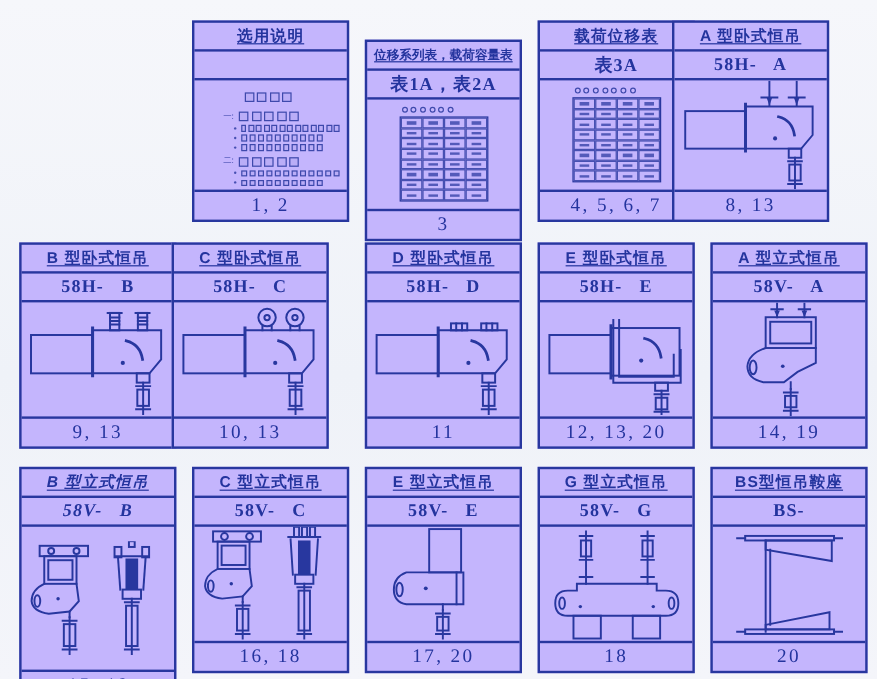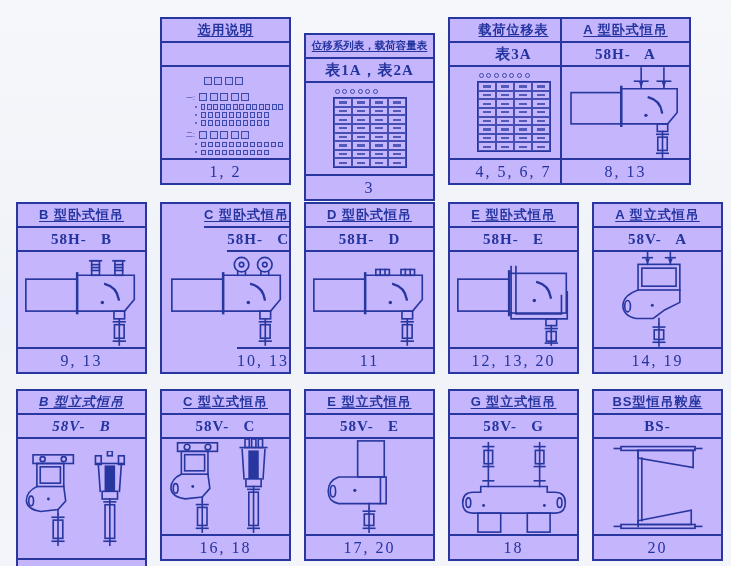--- a/index.html
+++ b/index.html
@@ -478,21 +478,21 @@
           <rect class="ln" x="97" y="8" width="8" height="15"></rect>
           <line class="ln" x1="95" y1="8" x2="107" y2="8"></line>
           <line class="ln" x1="97" y1="12" x2="105" y2="12"></line>
           <line class="ln" x1="97" y1="15" x2="105" y2="15"></line>
           <line class="ln" x1="97" y1="18" x2="105" y2="18"></line>
         </svg>
       </div>
       <footer class="panel-pages">9, 13</footer>
     </section>
 
-    <section class="panel" style="left: 160px; top: 202px; width: 131px; height: 172px; align-items: flex-end;">
+    <section class="panel" style="left: 143px; top: 202px; width: 131px; height: 172px;">
       <header class="panel-title">
         <span class="title-text">C 型卧式恒吊</span>
       </header>
       <div class="panel-model">58H-   C</div>
       <div class="panel-content">
         <svg viewBox="0 0 126 96" width="122" height="96" preserveAspectRatio="xMidYMid meet">
   <rect class="ln" x="5" y="27" width="53" height="33"></rect>
   <path class="ln" d="M58 23 H117 V48 L107 60 H58 Z"></path>
   <line class="ln thick" x1="58" y1="21" x2="58" y2="62"></line>
   <path class="ln" style="stroke-width:2.4" d="M87 32 q12 3 14 16"></path>

